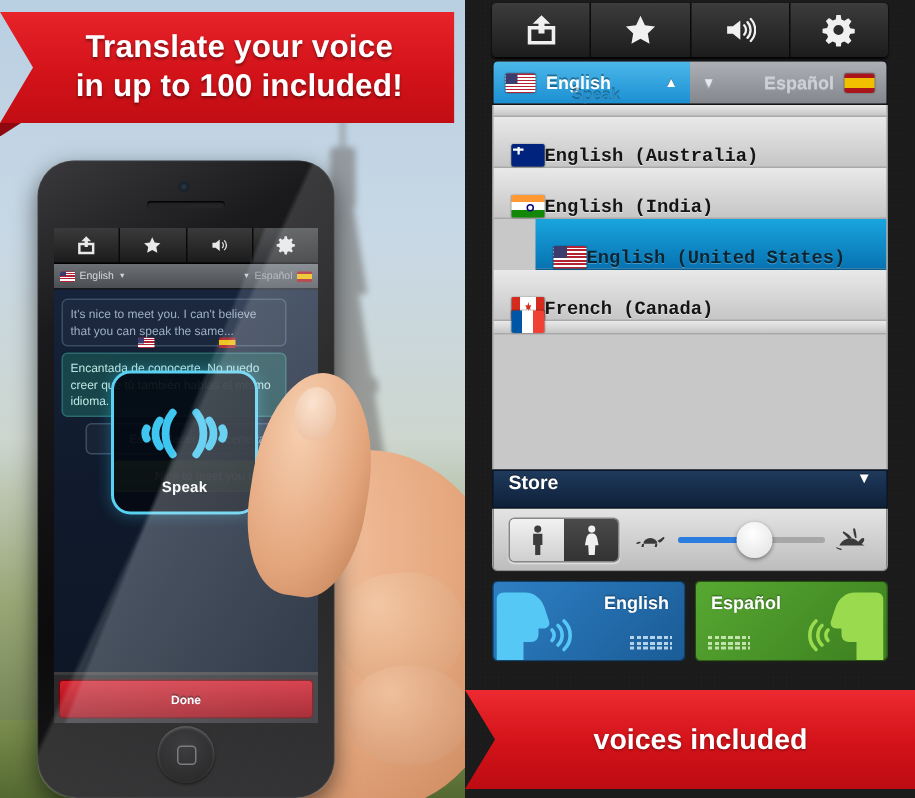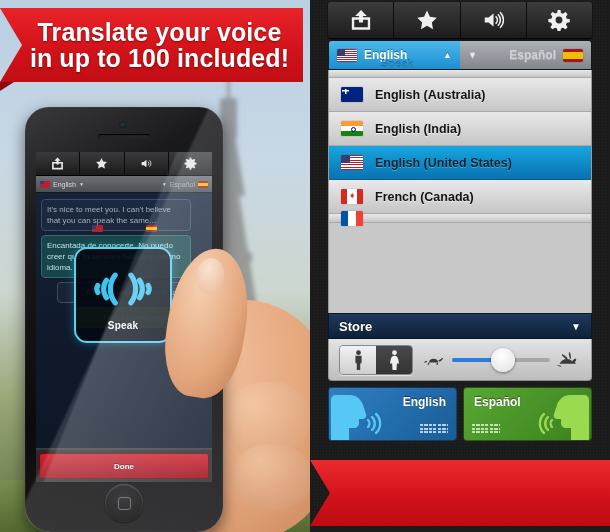--- a/index.html
+++ b/index.html
@@ -48,21 +48,21 @@
   .grass { position:absolute; left:0; bottom:0; width:310px; height:52px;
     background:linear-gradient(#7b8f4e,#53682f); opacity:.9; }
 
   
   .ribbon { position:absolute; left:0; top:8px; width:303px; height:74px;
     background:linear-gradient(180deg,#e8232a 0%,#d4131a 52%,#c20d14 100%);
     clip-path:polygon(0 0, 303px 0, 303px 74px, 0 74px, 22px 37px);
     box-shadow:0 2px 5px rgba(0,0,0,.4);
     display:flex; flex-direction:column; align-items:center; justify-content:center;
     padding-left:16px; }
-  .ribbon span { display:block; color:#fff; font-weight:bold; font-size:25px;
+  .ribbon span { display:block; color:#fff; font-weight:bold; font-size:21px;
     line-height:26px; letter-spacing:.1px; text-align:center;
     text-shadow:0 1px 2px rgba(0,0,0,.45); white-space:nowrap; }
   .ribbon-fold { position:absolute; left:0; top:82px; width:14px; height:9px;
     background:#8f0a10; clip-path:polygon(0 0,100% 0,0 100%); }
 
   
   .phone { position:absolute; left:25px; top:107px; width:198px; height:425px;
     border-radius:24px 24px 26px 26px;
     background:linear-gradient(150deg,#3a3a3c 0%,#1a1a1c 22%,#0b0b0c 60%,#242426 100%);
     box-shadow:0 6px 16px rgba(0,0,0,.55), inset 0 0 1px #6a6a6c; }
@@ -158,32 +158,32 @@
   .rp-flag { width:20px; height:13px; border-radius:2px; flex:0 0 auto;
     box-shadow:0 0 1px rgba(0,0,0,.6); }
   .rp-ghost { position:absolute; left:52px; bottom:-1px; font-size:11px;
     color:#2d8cc4; font-weight:bold; opacity:.85; }
   .rp-arrow { font-size:9px; }
   .rp-arrow.up { color:#fff; margin-left:auto; }
   .rp-arrow.down { color:#e7eaec; margin-right:auto; }
 
   .rp-list { height:243px; background:#c8c8c8; overflow:hidden;
     border-left:1px solid #9a9a9a; border-right:1px solid #9a9a9a; }
-  .rp-row { height:34px; display:flex; align-items:center; gap:12px; padding:0 12px;
+  .rp-row { height:34px; display:flex; align-items:flex-end; gap:0; padding:0 12px;
     border-bottom:1px solid #a9a9a9;
     background:linear-gradient(#e9e9e9,#c6c6c6); font-size:12.5px; font-weight:bold;
-    color:#141414; text-shadow:0 1px 0 rgba(255,255,255,.5); }
+    color:#141414; text-shadow:0 1px 0 rgba(255,255,255,.5);font-family:Liberation Mono, monospace; }
   .rp-row.sel { background:linear-gradient(#19a5de,#0773b2); color:#0b2533;
-    text-shadow:0 1px 0 rgba(255,255,255,.25); border-bottom:1px solid #0a5e90; }
+    text-shadow:0 1px 0 rgba(255,255,255,.25); border-bottom:1px solid #0a5e90;margin-left:28px; }
   .rp-row.partial-top { height:8px; padding:0; }
   .rp-row.partial-bottom { height:9px; }
   .rp-lflag { width:22px; height:15px; border-radius:1.5px; flex:0 0 auto;
     box-shadow:0 0 1px rgba(0,0,0,.55); }
 
-  .rp-store { height:26px; display:flex; align-items:center; justify-content:space-between;
+  .rp-store { height:26px; display:flex; align-items:flex-start; justify-content:space-between;
     padding:0 10px; background:linear-gradient(#1f3a5c,#0d2039);
     border:1px solid #0a1728; color:#fff; font-size:13px; font-weight:bold;
     text-shadow:0 -1px 0 rgba(0,0,0,.5); }
   .rp-store .tri { font-size:10px; }
 
   .rp-controls { height:42px; display:flex; align-items:center; gap:10px; padding:0 10px;
     background:linear-gradient(#e4e4e4,#bdbdbd);
     border-left:1px solid #9a9a9a; border-right:1px solid #9a9a9a;
     border-bottom:1px solid #8e8e8e; border-radius:0 0 4px 4px; }
   .seg { display:flex; border:1px solid #888; border-radius:4px; overflow:hidden;
@@ -530,16 +530,17 @@
               <i></i>
               <i></i>
               <i></i>
             </div>
           <span class="lbl">Español</span>
         </div>
       </div>
     </div>
 
     <div class="rp-ribbon">
+      <span>voices included</span>
     </div>
   </div>
 
 </div>
 
 </body></html>

